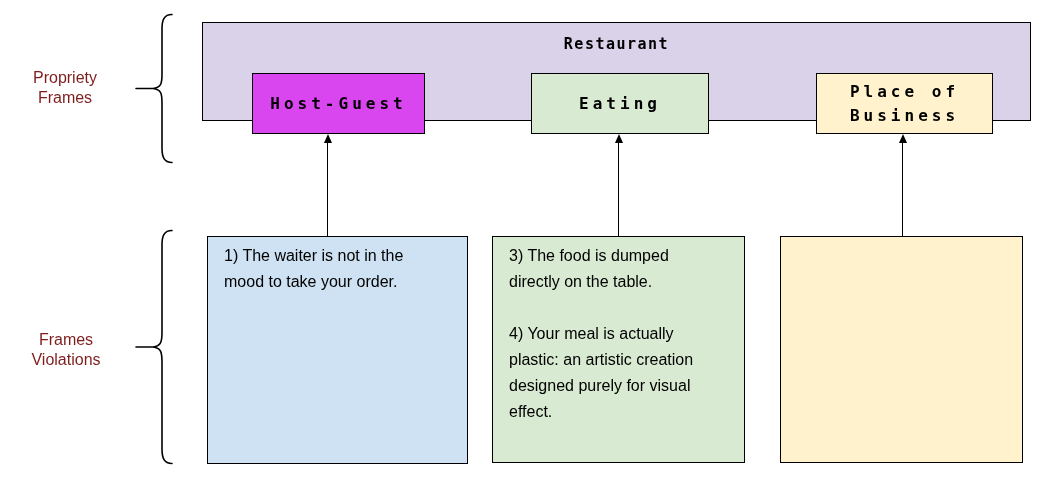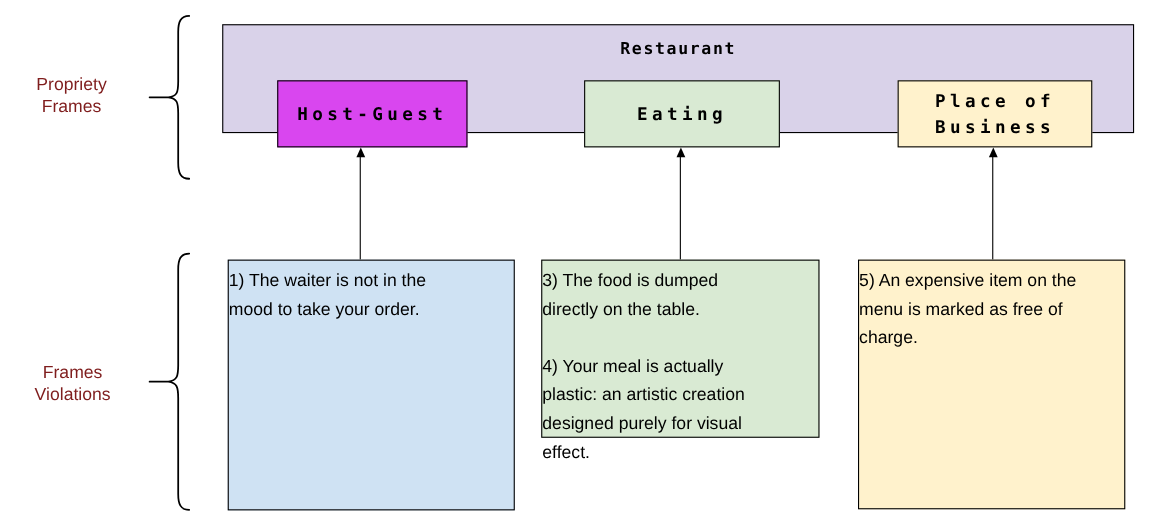--- a/index.html
+++ b/index.html
@@ -58,26 +58,26 @@
     line-height: 24px;
   }
   #subframe-host-guest { left: 49px;  width: 173px; background: #d946ef; }
   #subframe-eating     { left: 328px; width: 178px; background: #d9ead3; }
   #subframe-place      { left: 613px; width: 177px; background: #fff2cc; padding: 0 6px; }
 
   .example-box {
     position: absolute;
     top: 236px;
     border: 1.5px solid #000000;
-    padding: 6px 0;
+    padding: 6px 16px;
     font-size: 16px;
     line-height: 26px;
   }
   #example-blue   { left: 207px; width: 261px; height: 228px; background: #cfe2f3; }
-  #example-green  { left: 492px; width: 253px; height: 162px; background: #d9ead3; }
+  #example-green  { left: 492px; width: 253px; height: 227px; background: #d9ead3; }
   #example-yellow { left: 780px; width: 243px; height: 227px; background: #fff2cc; }
   .example-box p { white-space: pre-line; margin: 0 0 26px 0; }
   .example-box p:last-child { margin-bottom: 0; }
 
   .arrow { position: absolute; top: 134px; height: 102px; width: 9px; }
   #arrow-1 { left: 323px; }
   #arrow-2 { left: 614px; }
   #arrow-3 { left: 898px; }
   .arrow-line {
     position: absolute;
@@ -142,18 +142,15 @@
   <div id="example-green" class="example-box">
     <p>3) The food is dumped
 directly on the table.</p>
     <p>4) Your meal is actually
 plastic: an artistic creation
 designed purely for visual
 effect.</p>
   </div>
 
   <div id="example-yellow" class="example-box">
-    <p>5) An expensive item on the
-menu is marked as free of
-charge.</p>
   </div>
 
 </div>
 
 </body></html>

